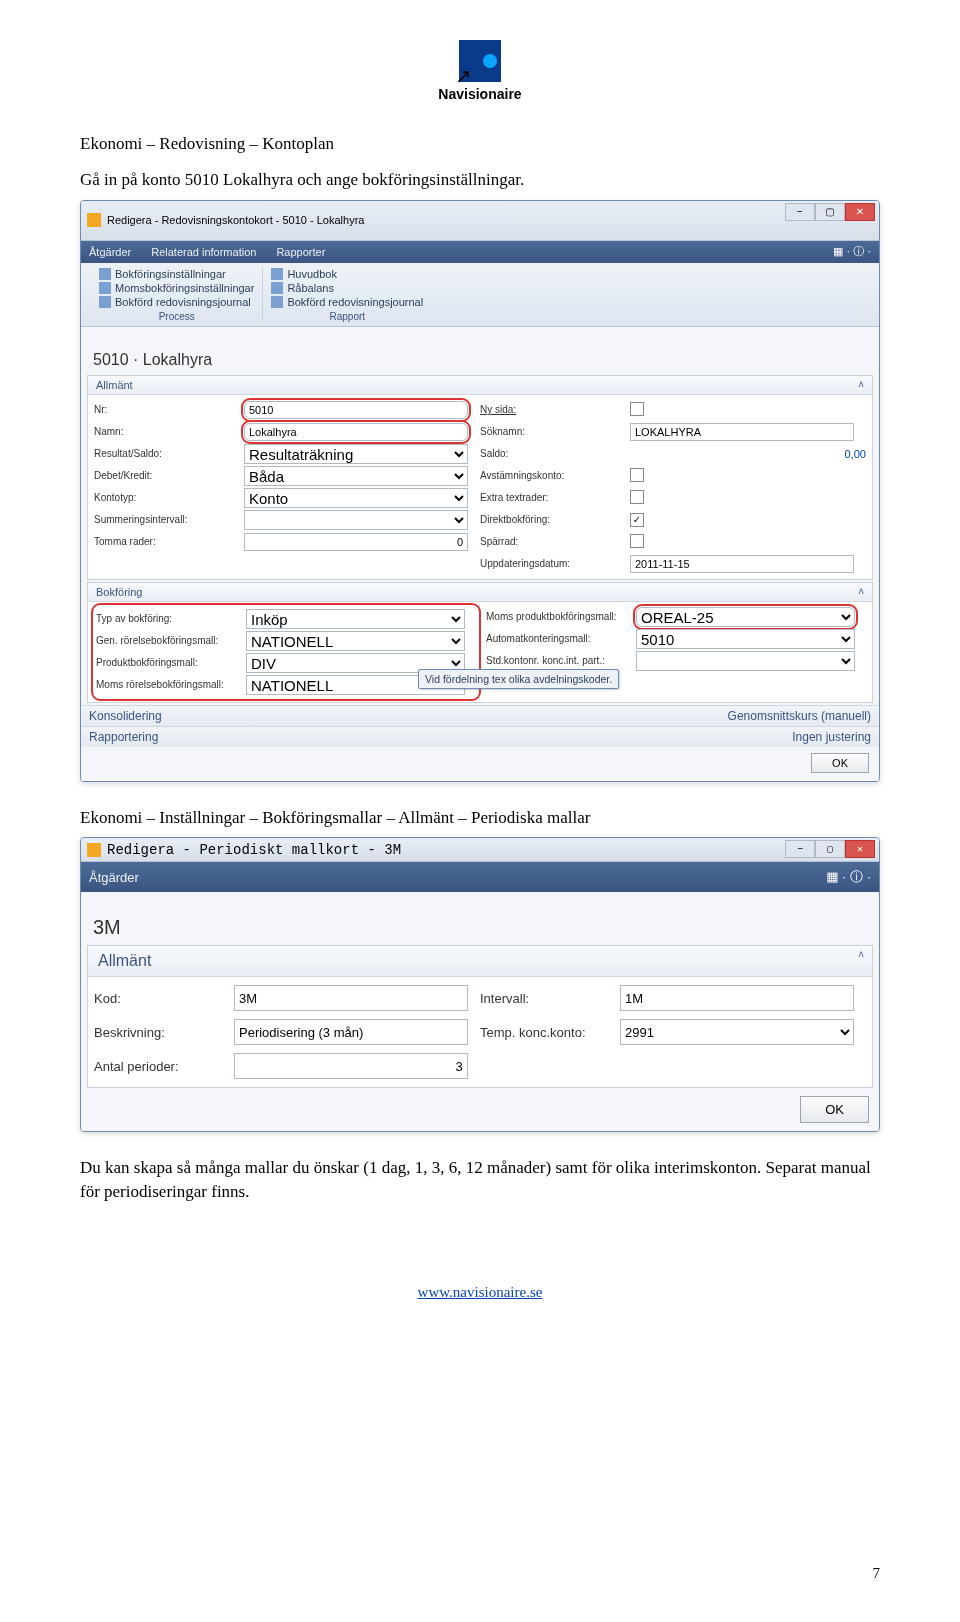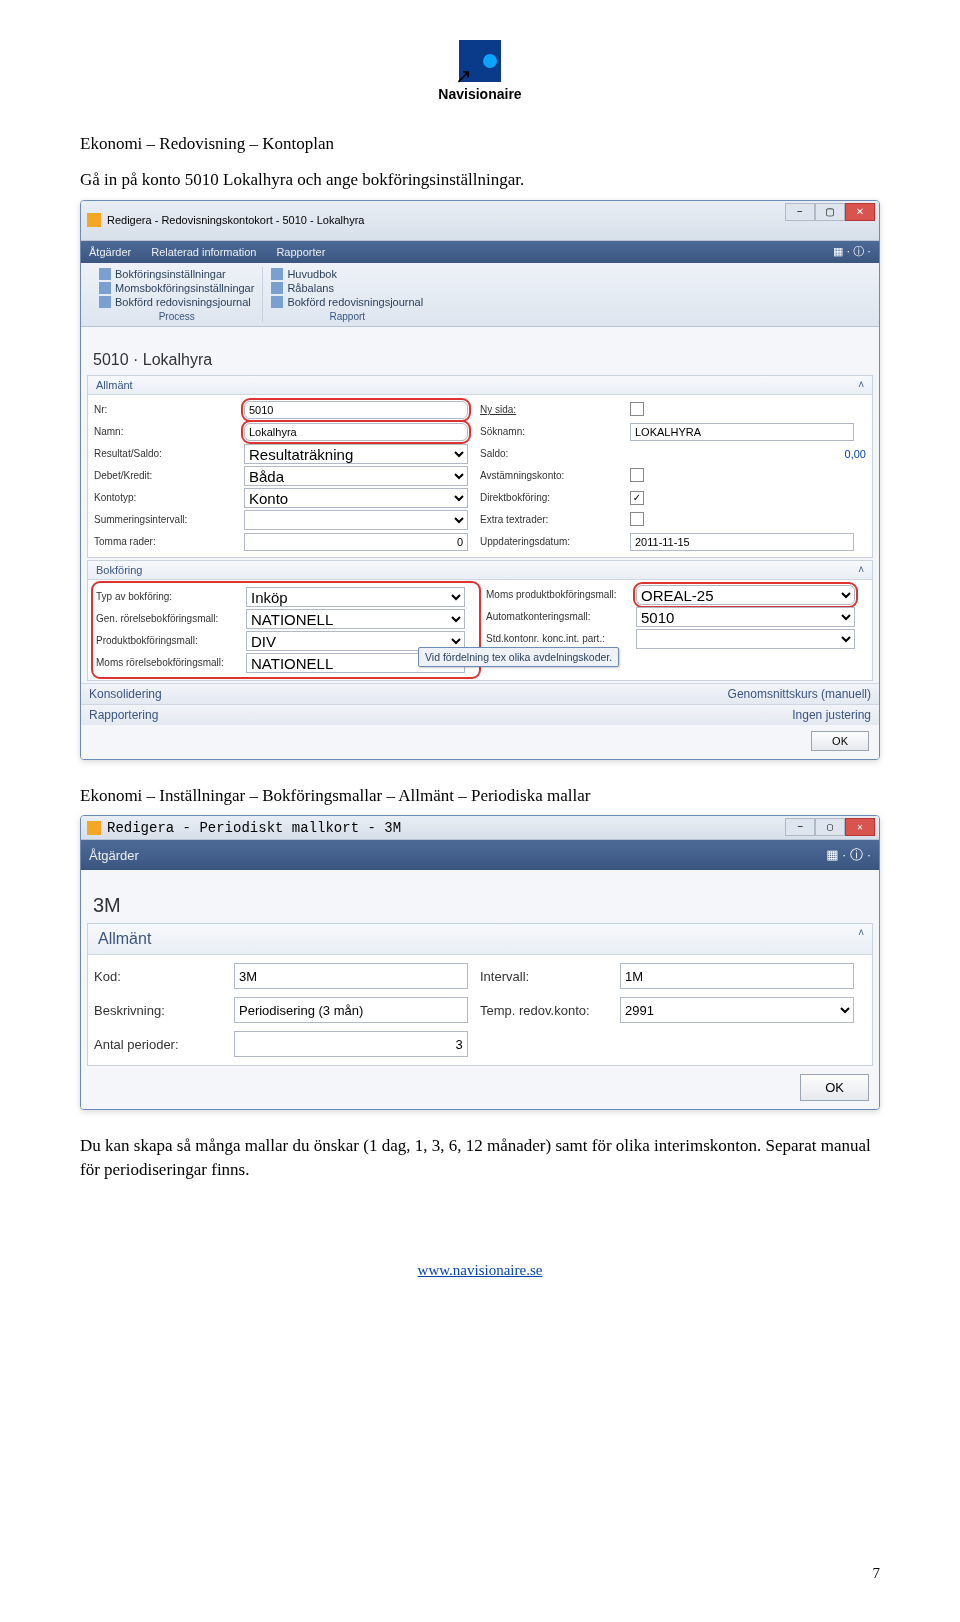--- a/index.html
+++ b/index.html
@@ -211,25 +211,29 @@
           </div>
         <div class="row">
             <span class="lbl">Saldo:</span>
             <span class="val" style="text-align:right;color:#0645ad">0,00</span>
           </div>
         <div class="row">
             <span class="lbl">Avstämningskonto:</span>
             <span class="val"><span class="cb"></span></span>
           </div>
         <div class="row">
+            <span class="lbl">Extra textrader:</span>
+            <span class="val"><span class="cb"></span></span>
+          </div>
+        <div class="row">
             <span class="lbl">Direktbokföring:</span>
             <span class="val"><span class="cb">✓</span></span>
           </div>
         <div class="row">
-            <span class="lbl">Extra textrader:</span>
+            <span class="lbl">Spärrad:</span>
             <span class="val"><span class="cb"></span></span>
           </div>
         <div class="row">
             <span class="lbl">Uppdateringsdatum:</span>
             <span class="val"><input type="text" value="2011-11-15" style=""></span>
           </div>
       </div>
     </div>
   </div>
 
@@ -321,21 +325,21 @@
             <span class="lbl">Antal perioder:</span>
             <span class="val"><input type="text" style="text-align: right;" value="3"></span>
           </div>
       </div>
       <div class="col">
         <div class="row">
             <span class="lbl">Intervall:</span>
             <span class="val"><input type="text" value="1M" style=""></span>
           </div>
         <div class="row">
-            <span class="lbl">Temp. redov.konto:</span>
+            <span class="lbl">Temp. konc.konto:</span>
             <span class="val"><select><option>2991</option></select></span>
           </div>
       </div>
     </div>
   </div>
   <div class="okrow"><span class="okbtn" style="font-size:13px;padding:5px 24px">OK</span></div>
 </div>
 
 <p class="doc-text">Du kan skapa så många mallar du önskar (1 dag, 1, 3, 6, 12 månader) samt för olika interimskonton. Separat manual för periodiseringar finns.</p>
 

